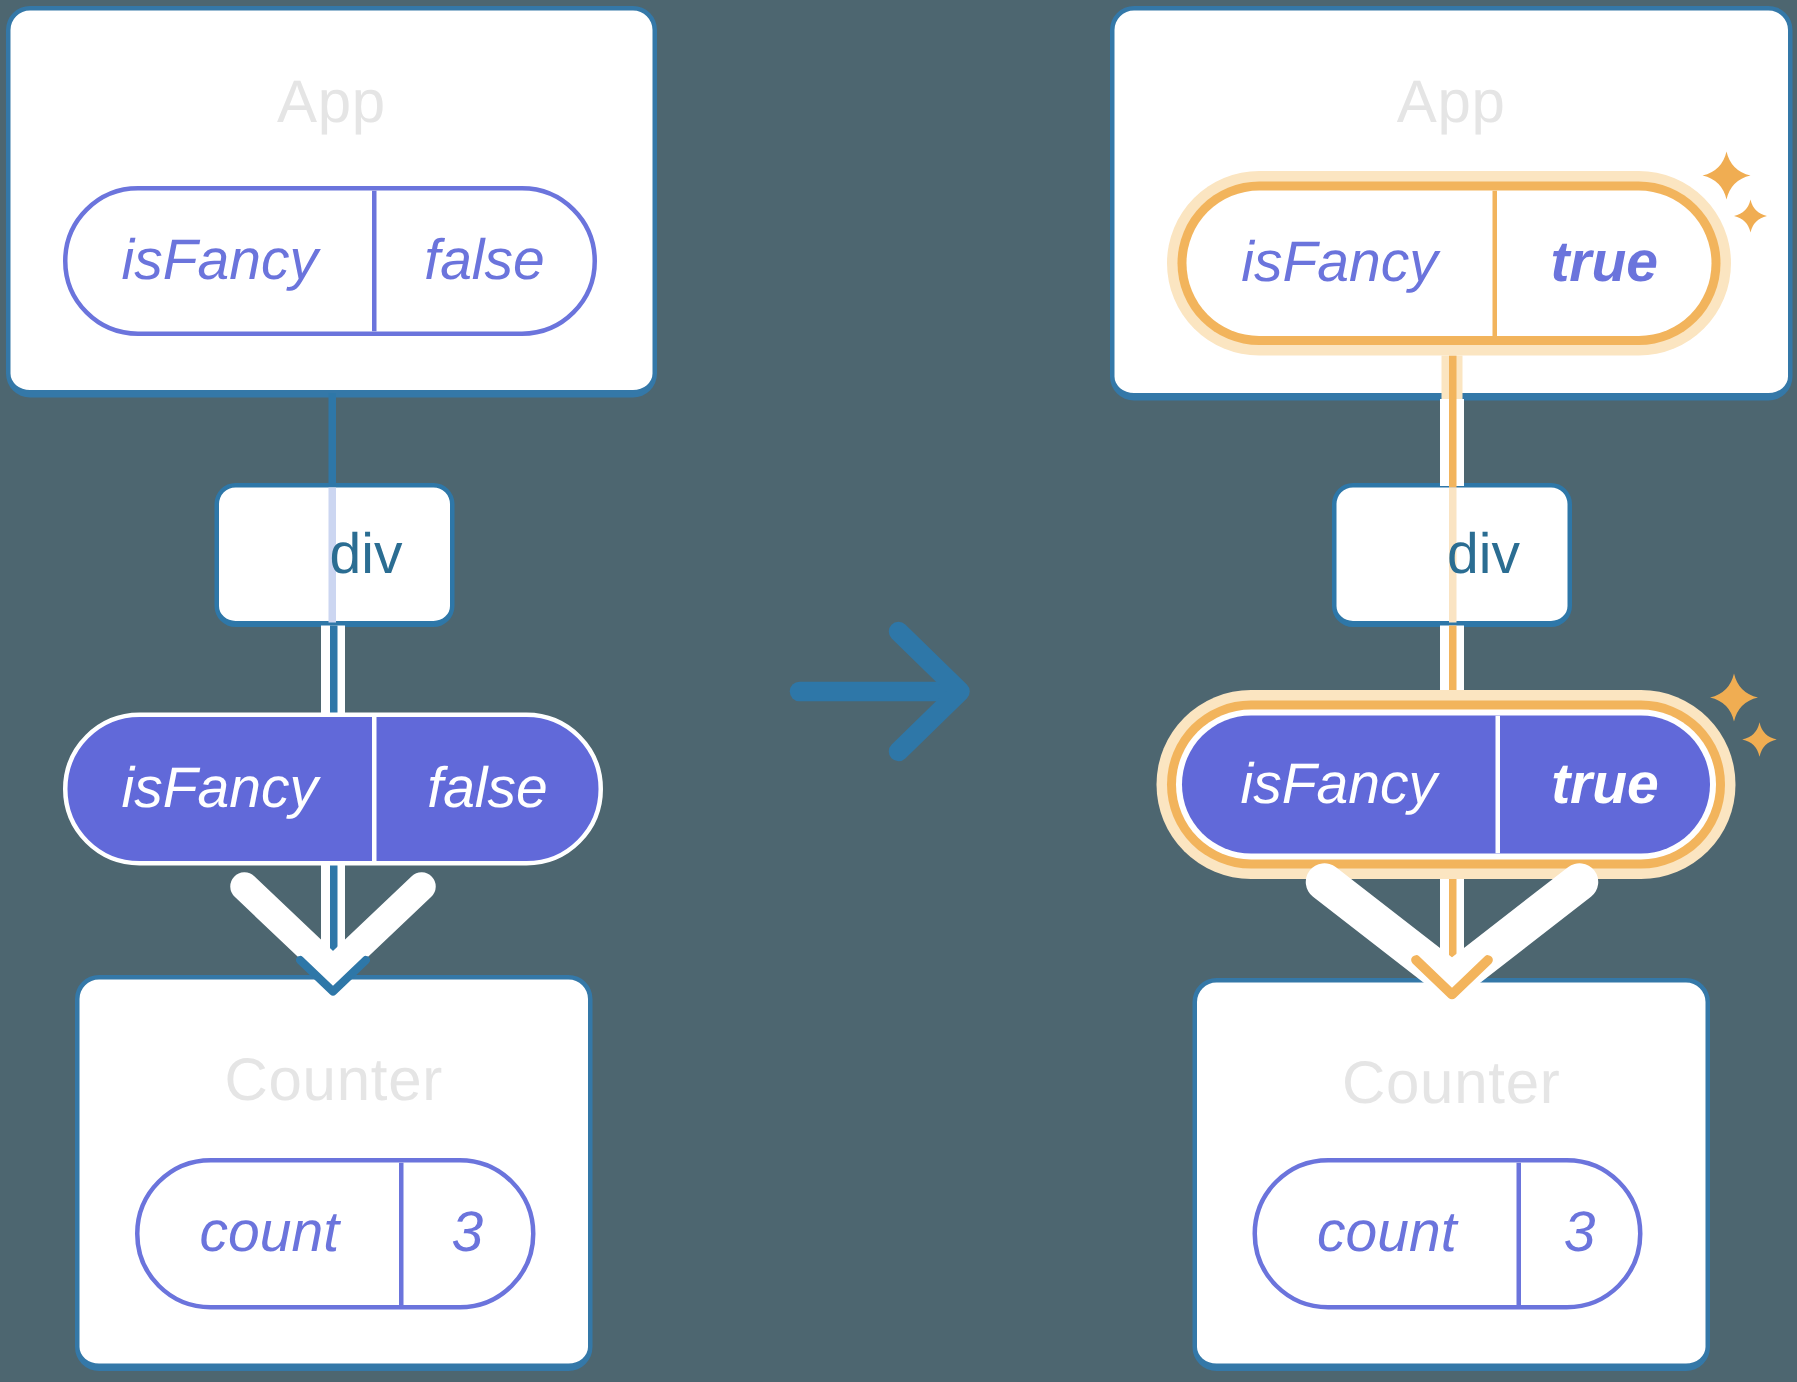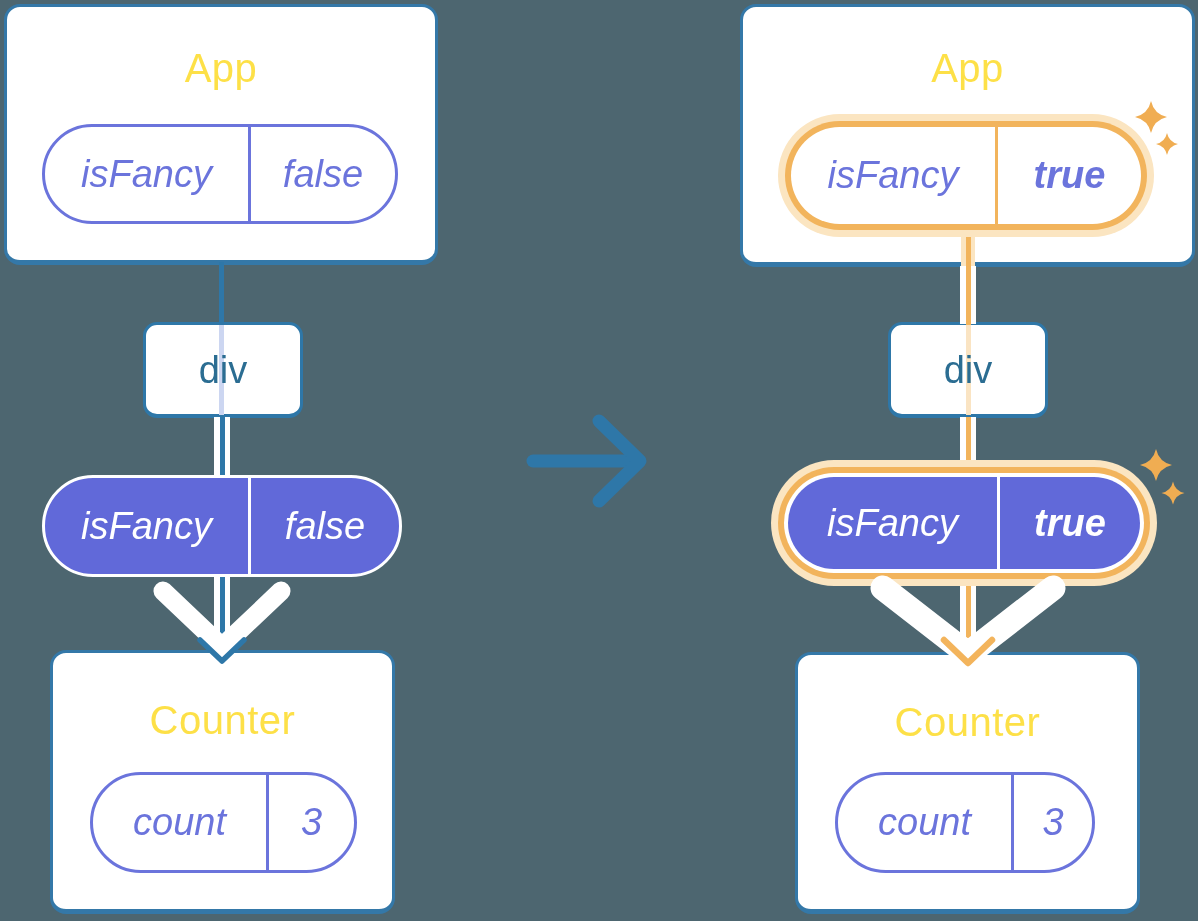--- a/index.html
+++ b/index.html
@@ -28,26 +28,27 @@
     border:3px solid #2E77A8;
     border-bottom-width:4px;
     border-radius:14px;
     box-sizing:border-box;
     display:flex;align-items:center;justify-content:center;
   }
   .title{
     position:absolute;
     text-align:center;
     font-size:40px;
-    color:#fde047;
+    color:#e5e5e5;
     letter-spacing:0.5px;
   }
   .divlabel{
     font-size:38px;
     color:#2B6D92;
+    margin-left:21px;
   }
   .pill{
     position:absolute;
     display:flex;
     align-items:stretch;
     border-radius:60px;
     box-sizing:border-box;
     font-size:38px;
     overflow:hidden;
   }

